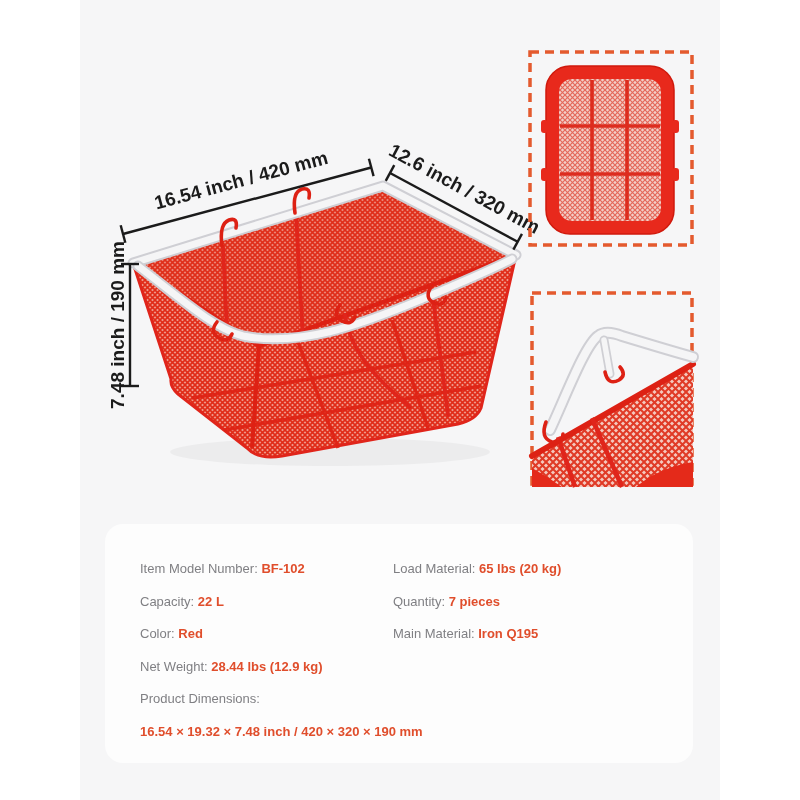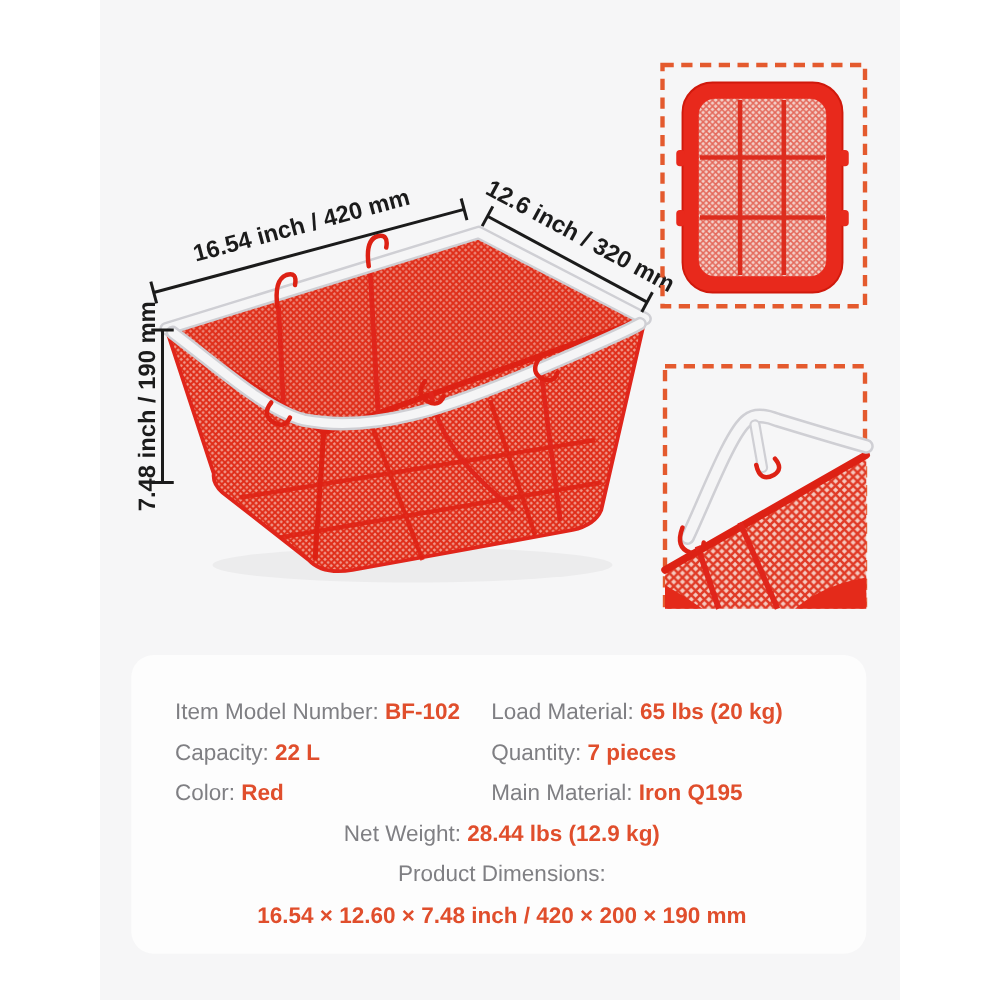--- a/index.html
+++ b/index.html
@@ -23,27 +23,27 @@
   }
   .spec-panel{
     position:absolute;left:105px;top:524px;width:588px;height:239px;
     background:#fdfdfd;border-radius:18px;
     box-sizing:border-box;
     padding:29px 30px 0 35px;
   }
   .spec-grid{
     display:grid;
     grid-template-columns:253px 1fr;
-    font-size:18px;
+    font-size:13px;
   }
   .spec-row{
     line-height:32.6px;
     white-space:nowrap;
   }
-  .spec-row.full{grid-column:1 / -1;text-align:center;}
+  .spec-row.full{grid-column:1 / -1;}
   .spec-label{color:#7f7f83;font-weight:400;}
   .spec-value{color:#e04e2c;font-weight:700;}
 </style>
 </head>
 <body>
 
 <div class="main-bg"></div>
 
 <svg class="product-svg" viewBox="0 0 800 520">
   <defs>
@@ -182,15 +182,15 @@
 <div class="spec-panel">
   <div class="spec-grid">
     <div class="spec-row"><span class="spec-label">Item Model Number: </span><span class="spec-value">BF-102</span></div>
     <div class="spec-row"><span class="spec-label">Load Material: </span><span class="spec-value">65 lbs (20 kg)</span></div>
     <div class="spec-row"><span class="spec-label">Capacity: </span><span class="spec-value">22 L</span></div>
     <div class="spec-row"><span class="spec-label">Quantity: </span><span class="spec-value">7 pieces</span></div>
     <div class="spec-row"><span class="spec-label">Color: </span><span class="spec-value">Red</span></div>
     <div class="spec-row"><span class="spec-label">Main Material: </span><span class="spec-value">Iron Q195</span></div>
     <div class="spec-row full"><span class="spec-label">Net Weight: </span><span class="spec-value">28.44 lbs (12.9 kg)</span></div>
     <div class="spec-row full"><span class="spec-label">Product Dimensions:</span><span class="spec-value"></span></div>
-    <div class="spec-row full"><span class="spec-label"></span><span class="spec-value">16.54 × 12.60 × 7.48 inch / 420 × 200 × 190 mm</span></div>
+    <div class="spec-row full"><span class="spec-label"></span><span class="spec-value">16.54 × 19.32 × 7.48 inch / 420 × 320 × 190 mm</span></div>
   </div>
 </div>
 
 </body></html>

